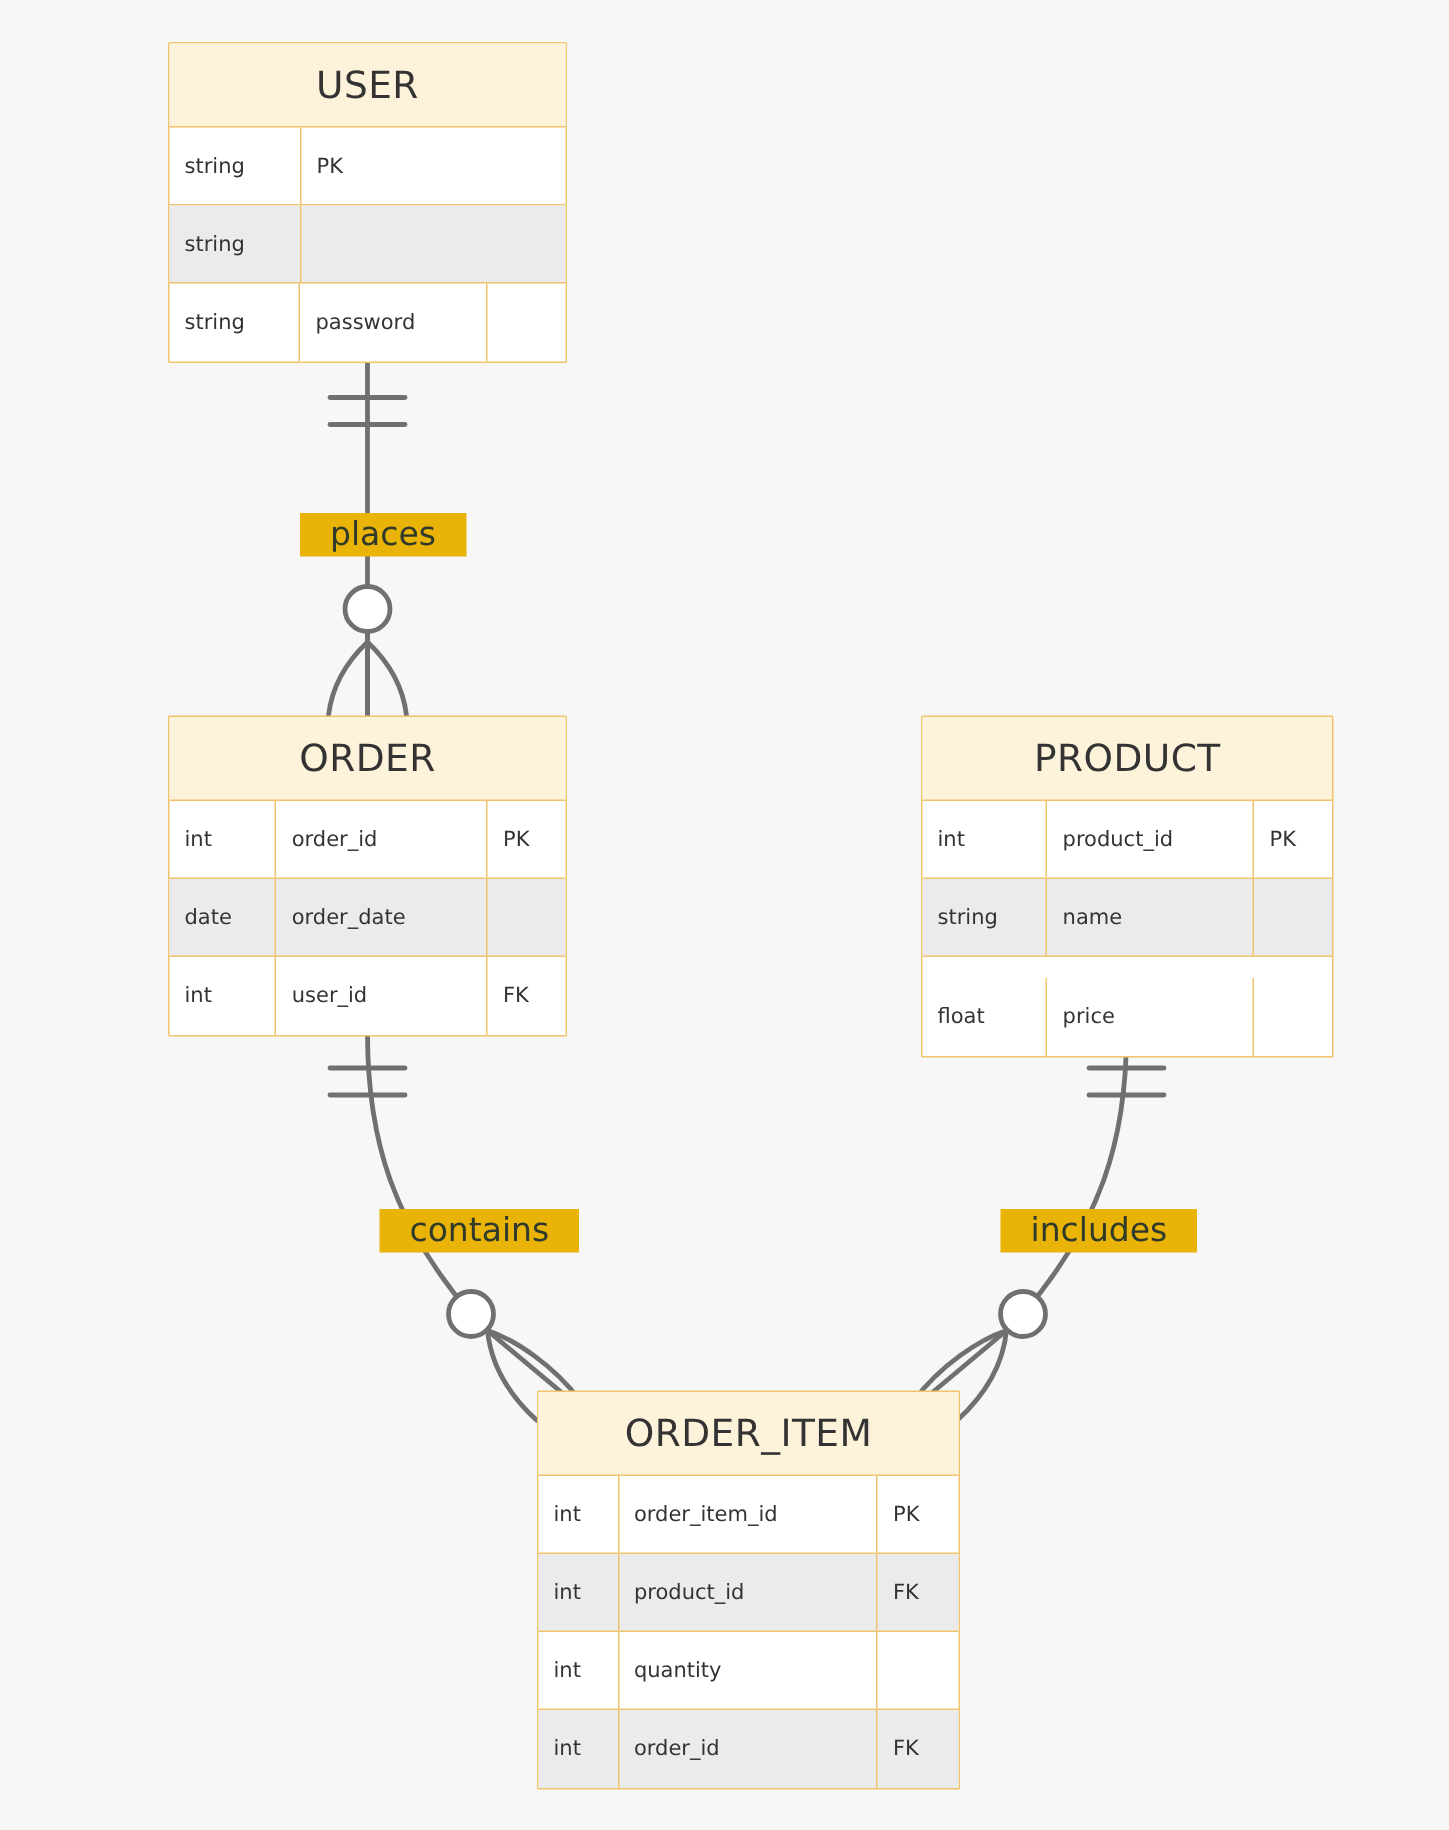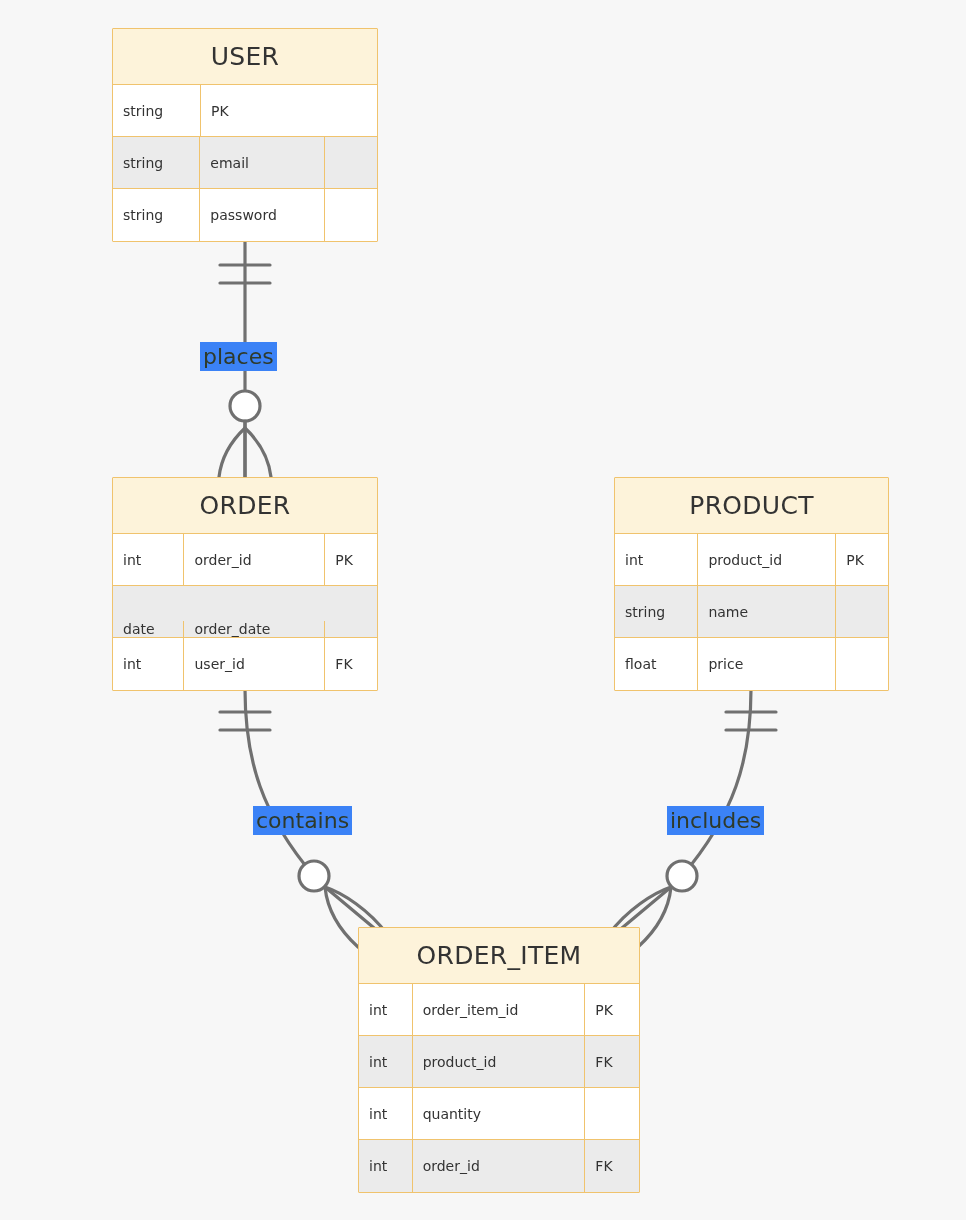--- a/index.html
+++ b/index.html
@@ -62,24 +62,24 @@
     align-items: center;
     padding-left: 10px;
     border-right: 1.6px solid #f0c36d;
     overflow: hidden;
     white-space: nowrap;
   }
   .attr-cell.last { border-right: none; }
 
   .rel-label {
     position: absolute;
-    background: #3b82f6;
+    background: #eab308;
     color: #2f3a2a;
     font-size: 22px;
-    padding: 2px 3px;
+    padding: 2px 20px;
     white-space: nowrap;
     line-height: 1.15;
   }
 
   .watermark {
     position: absolute;
     display: flex;
     align-items: center;
     gap: 10px;
     color: #b9b9b9;
@@ -133,39 +133,38 @@
 
   <div class="entity" style="left:98px; top:28px; width:266px;">
     <div class="entity-title" style="height:56px;">USER</div>
 
     <div class="attr-row" style="height:52px;">
       <div class="attr-cell" style="width:88px;">string</div>
       <div class="attr-cell last" style="width:52px;">PK</div>
     </div>
     <div class="attr-row alt" style="height:52px;">
       <div class="attr-cell" style="width:88px;">string</div>
-      <div class="attr-cell" style="width:126px;">email</div>
       <div class="attr-cell last" style="width:52px;"></div>
     </div>
     <div class="attr-row" style="height:52px;">
       <div class="attr-cell" style="width:88px;">string</div>
       <div class="attr-cell" style="width:126px;">password</div>
       <div class="attr-cell last" style="width:52px;"></div>
     </div>
   </div>
 
   <div class="entity" style="left:98px; top:477px; width:266px;">
     <div class="entity-title" style="height:56px;">ORDER</div>
 
     <div class="attr-row" style="height:52px;">
       <div class="attr-cell" style="width:72px;">int</div>
       <div class="attr-cell" style="width:142px;">order_id</div>
       <div class="attr-cell last" style="width:52px;">PK</div>
     </div>
-    <div class="attr-row alt" style="height:52px;align-items:flex-end;">
+    <div class="attr-row alt" style="height:52px;">
       <div class="attr-cell" style="width:72px;">date</div>
       <div class="attr-cell" style="width:142px;">order_date</div>
       <div class="attr-cell last" style="width:52px;"></div>
     </div>
     <div class="attr-row" style="height:52px;">
       <div class="attr-cell" style="width:72px;">int</div>
       <div class="attr-cell" style="width:142px;">user_id</div>
       <div class="attr-cell last" style="width:52px;">FK</div>
     </div>
   </div>
@@ -176,21 +175,21 @@
     <div class="attr-row" style="height:52px;">
       <div class="attr-cell" style="width:84px;">int</div>
       <div class="attr-cell" style="width:139px;">product_id</div>
       <div class="attr-cell last" style="width:52px;">PK</div>
     </div>
     <div class="attr-row alt" style="height:52px;">
       <div class="attr-cell" style="width:84px;">string</div>
       <div class="attr-cell" style="width:139px;">name</div>
       <div class="attr-cell last" style="width:52px;"></div>
     </div>
-    <div class="attr-row" style="height:52px;">
+    <div class="attr-row" style="height:52px;margin-top:14px;">
       <div class="attr-cell" style="width:84px;">float</div>
       <div class="attr-cell" style="width:139px;">price</div>
       <div class="attr-cell last" style="width:52px;"></div>
     </div>
   </div>
 
   <div class="entity" style="left:344px; top:927px; width:282px;">
     <div class="entity-title" style="height:56px;">ORDER_ITEM</div>
 
     <div class="attr-row" style="height:52px;">

